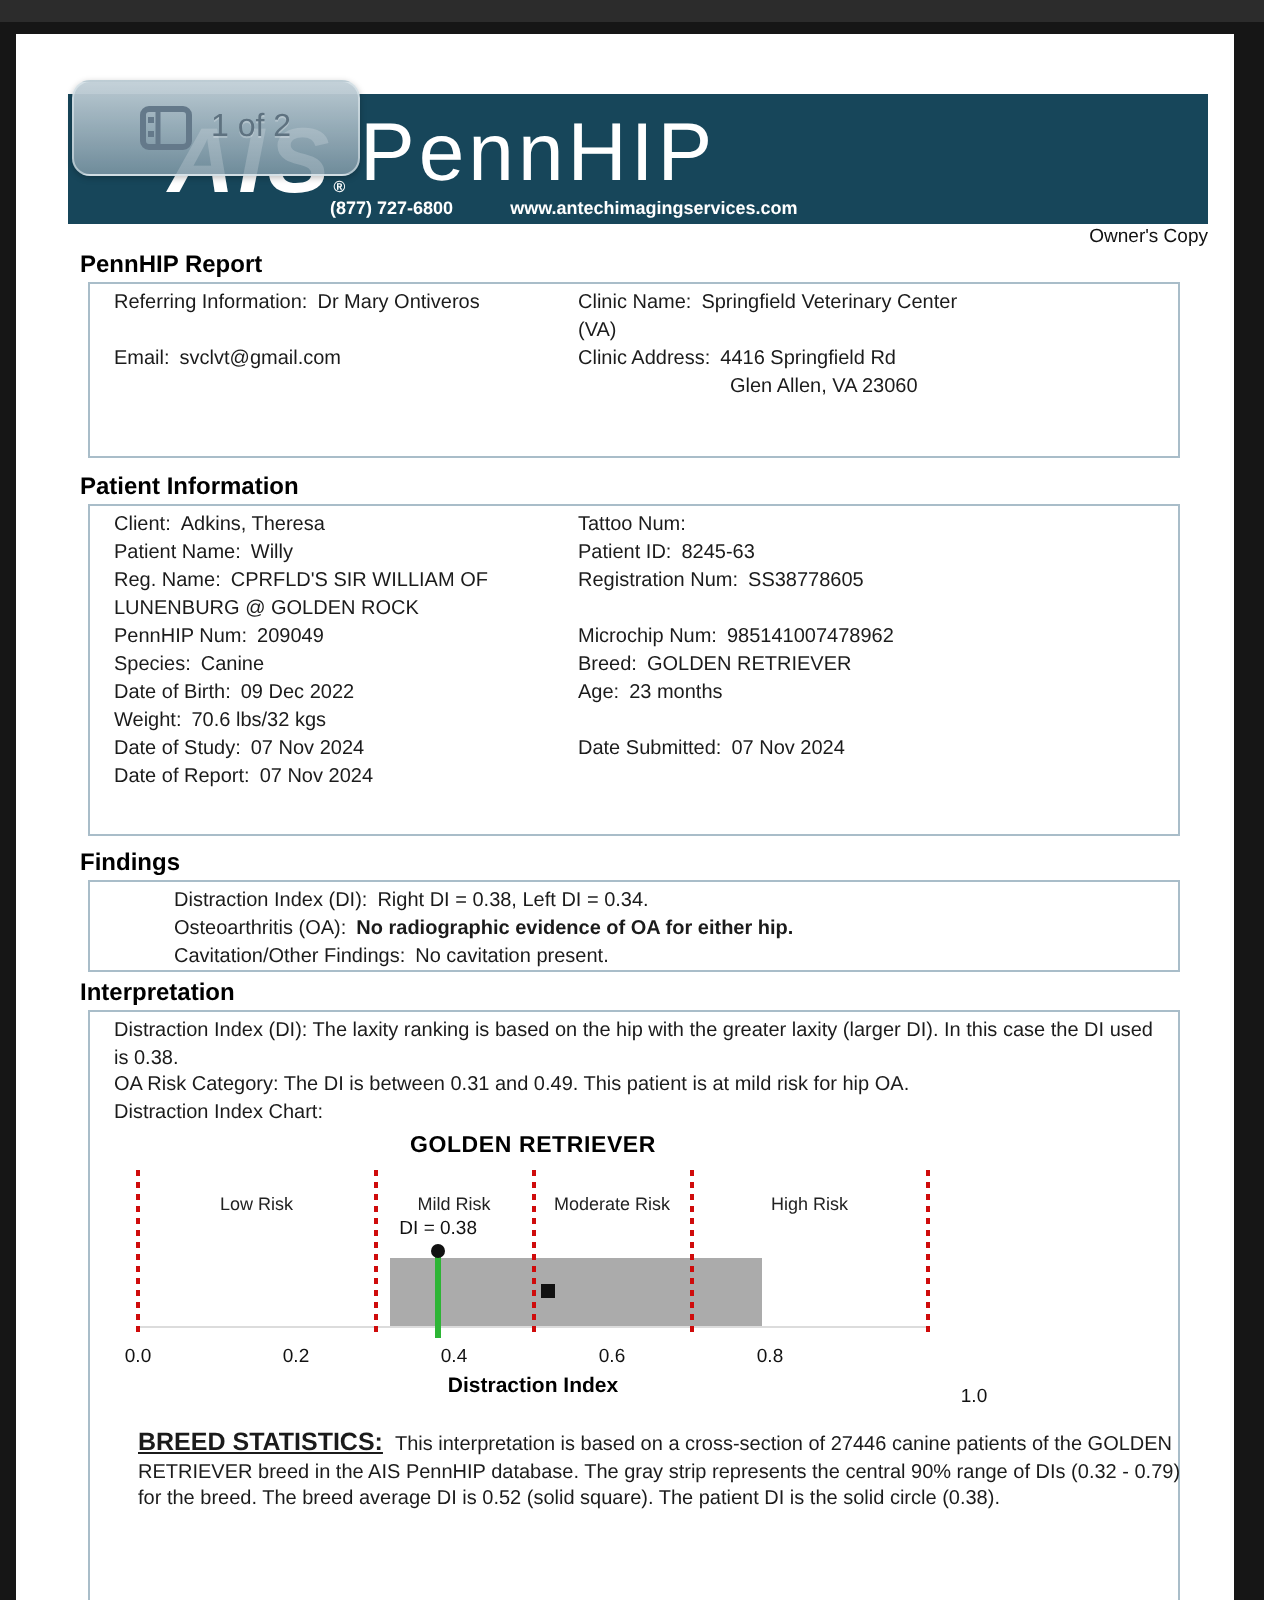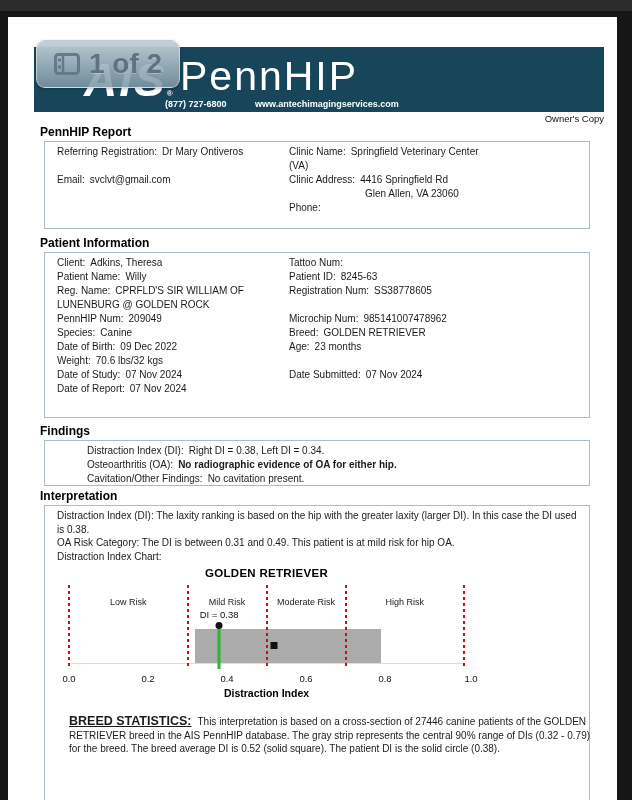--- a/index.html
+++ b/index.html
@@ -44,21 +44,21 @@
   
   .page-badge {
     position:absolute; left:28px; top:23px; width:144px; height:48px;
     border-radius:9px; z-index:5;
     background:linear-gradient(180deg, rgba(193,207,215,0.96), rgba(124,150,164,0.88));
     border:1px solid rgba(230,238,242,0.55);
     display:flex; align-items:center; justify-content:center; gap:9px;
     box-shadow:0 1px 3px rgba(0,0,0,0.25);
   }
   .page-badge-label {
-    font-size:28px; font-weight:bold; color:#5e7280;
+    font-size:16px; font-weight:normal; color:#5e7280;
     text-shadow:0 1px 0 rgba(255,255,255,0.25);
   }
 
   
   .content { position:absolute; left:0; top:108px; width:609px; }
   .section-title { margin:0 0 2px 32px; font-size:12px; font-weight:bold; color:#000; }
   .box {
     margin-left:36px; width:546px; border:1px solid #a9bdc9; background:#fff;
     padding:3px 10px 0 12px; font-size:10px; line-height:14px;
   }
@@ -118,38 +118,34 @@
     </div>
   </div>
 
   <div class="owners-copy">Owner's Copy</div>
 
   <div class="content">
 
     <div class="section-title">PennHIP Report</div>
     <div class="box" id="report-box">
       <div class="pair-row">
-        <div><span class="lbl">Referring Registration:</span><span>Dr Mary Ontiveros</span></div>
+        <div><span class="lbl">Referring Information:</span><span>Dr Mary Ontiveros</span></div>
         <div><span class="lbl">Clinic Name:</span><span>Springfield Veterinary Center</span></div>
       </div>
       <div class="pair-row">
         <div></div>
         <div><span>(VA)</span></div>
       </div>
       <div class="pair-row">
         <div><span class="lbl">Email:</span><span>svclvt@gmail.com</span></div>
         <div><span class="lbl">Clinic Address:</span><span>4416 Springfield Rd</span></div>
       </div>
       <div class="pair-row">
         <div></div>
         <div class="indent-val"><span>Glen Allen, VA 23060</span></div>
-      </div>
-      <div class="pair-row">
-        <div></div>
-        <div><span class="lbl">Phone:</span><span></span></div>
       </div>
     </div>
 
     <div class="spacer-7"></div>
     <div class="section-title">Patient Information</div>
     <div class="box" id="patient-box">
       <div class="pair-row">
         <div><span class="lbl">Client:</span><span>Adkins, Theresa</span></div>
         <div><span class="lbl">Tattoo Num:</span><span></span></div>
       </div>
@@ -219,21 +215,21 @@
             <div class="zone-label" style="left: 158px;">Mild Risk</div>
             <div class="zone-label" style="left: 237px;">Moderate Risk</div>
             <div class="zone-label" style="left: 335.75px;">High Risk</div>
           </div>
         <div class="chart-ticks">
             <div class="tick-label" style="left: 0px;">0.0</div>
             <div class="tick-label" style="left: 79px;">0.2</div>
             <div class="tick-label" style="left: 158px; text-align: center;">0.4</div>
             <div class="tick-label" style="left: 237px;">0.6</div>
             <div class="tick-label" style="left: 316px;">0.8</div>
-            <div class="tick-label" style="left: 402px;">1.0</div>
+            <div class="tick-label" style="left: 418px; margin-top: 20px;">1.0</div>
           </div>
         <div class="chart-xlabel">Distraction Index</div>
       </div>
 
       <div class="breed-stats">
         <span class="breed-stats-heading">BREED STATISTICS:</span><span>This interpretation is based on a cross-section of 27446 canine patients of the GOLDEN RETRIEVER breed in the AIS PennHIP database. The gray strip represents the central 90% range of DIs (0.32 - 0.79) for the breed. The breed average DI is 0.52 (solid square). The patient DI is the solid circle (0.38).</span>
       </div>
     </div>
 
   </div>

